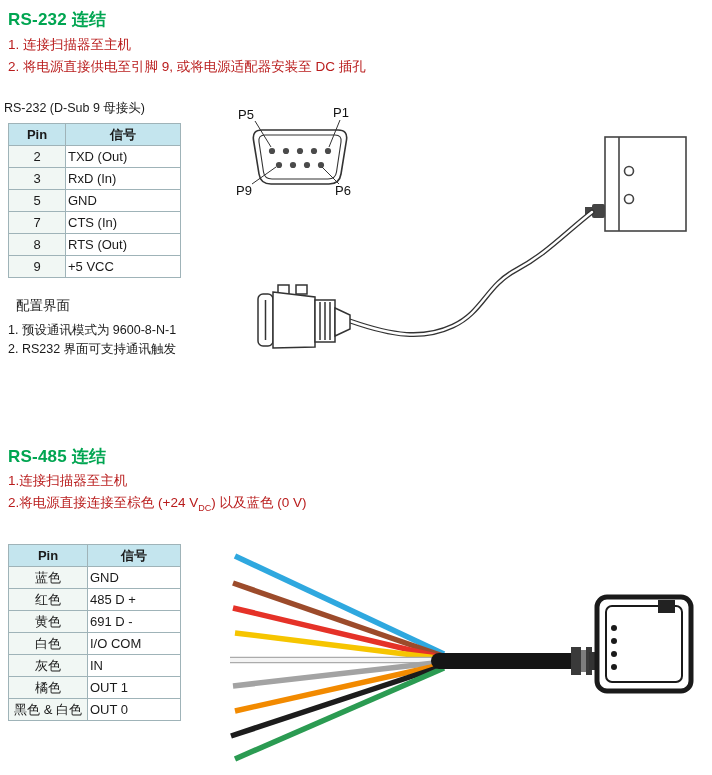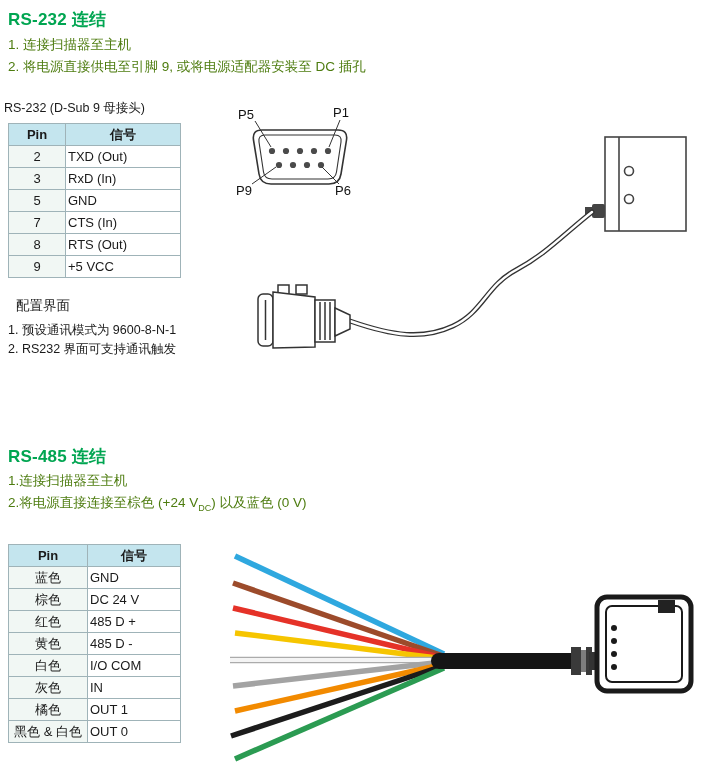--- a/index.html
+++ b/index.html
@@ -8,21 +8,21 @@
   .page {
     position:relative; width:704px; height:775px;
     background:#fff; overflow:hidden; color:#1a1a1a;text-decoration:underline;
   }
   .abs { position:absolute; }
   .section-title {
     font-size:17px; font-weight:bold;
     color:var(--heading, #00A551);
     letter-spacing:0.2px;
   }
-  .step { font-size:13.5px; color:#4d7c0f; white-space:nowrap; }
+  .step { font-size:13.5px; color:#b91c1c; white-space:nowrap; }
   .caption { font-size:12.5px; color:#1a1a1a; white-space:nowrap; }
   .config-title { font-size:13.5px; }
   .config-item { font-size:12.5px; white-space:nowrap; }
   sub.vdc { font-size:9px; }
 
   table.pin-table {
     border-collapse:collapse; table-layout:fixed;
     font-size:13px; background:#fff;
   }
   table.pin-table th, table.pin-table td {
@@ -166,30 +166,26 @@
         <th>Pin</th>
         <th>信号</th>
       </tr>
     </thead>
     <tbody>
       <tr>
         <td class="pin-col left-pad">蓝色</td>
         <td>GND</td>
       </tr>
       <tr>
-        <td class="pin-col left-pad">棕色</td>
-        <td>DC 24 V</td>
-      </tr>
-      <tr>
         <td class="pin-col left-pad">红色</td>
         <td>485 D +</td>
       </tr>
       <tr>
         <td class="pin-col left-pad">黄色</td>
-        <td>485 D -</td>
+        <td>691 D -</td>
       </tr>
       <tr>
         <td class="pin-col left-pad">白色</td>
         <td>I/O COM</td>
       </tr>
       <tr>
         <td class="pin-col left-pad">灰色</td>
         <td>IN</td>
       </tr>
       <tr>

